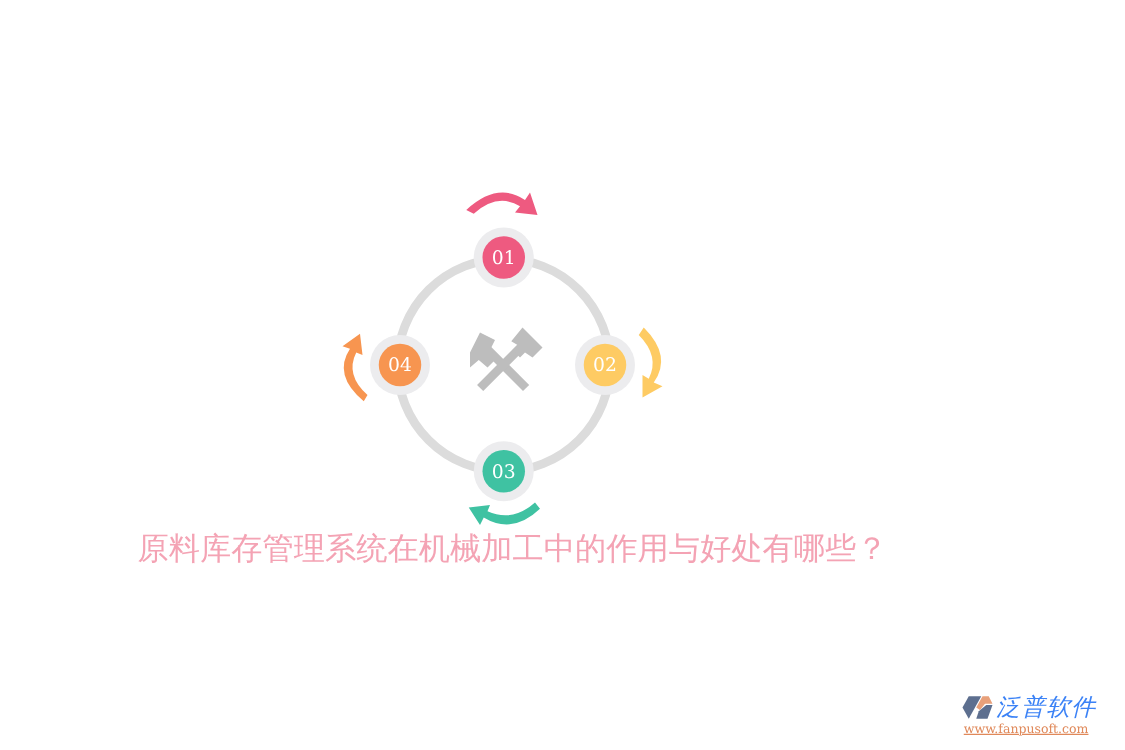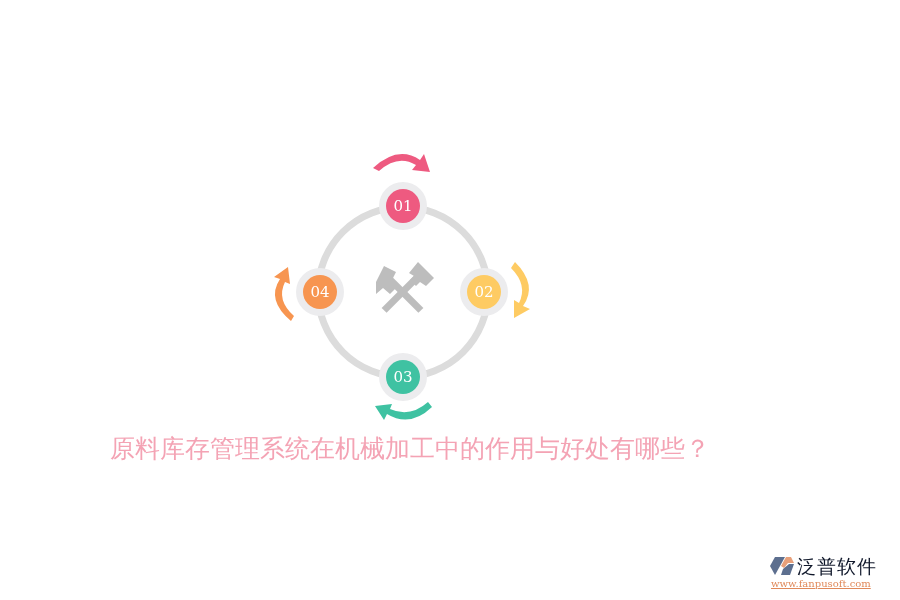--- a/index.html
+++ b/index.html
@@ -23,21 +23,21 @@
     }
     .node-label {
       font-family: "DejaVu Serif", serif;
       font-size: 15px;
       fill: #ffffff;
     }
     .title {
       position: absolute;
       left: 0;
       width: 820px;
-      top: 431px;
+      top: 421px;
       text-align: center;
       font-family: "DejaVu Sans", sans-serif;
       font-size: 25px;
       color: #f4a3b4;
       letter-spacing: 0px;
       line-height: 36px;
       white-space: nowrap;
     }
     .logo {
       position: absolute;
@@ -52,24 +52,25 @@
       top: 1px;
       width: 26px;
       height: 22px;
     }
     .logo-name {
       position: absolute;
       left: 28px;
       top: 0;
       font-family: "DejaVu Sans", sans-serif;
       font-size: 19px;
-      color: #0f172a;
+      color: #3b82f6;
       letter-spacing: 1px;
       line-height: 24px;
       white-space: nowrap;
+      font-style: italic;
     }
     .logo-url {
       position: absolute;
       left: 2px;
       top: 24px;
       font-family: "DejaVu Serif", serif;
       font-size: 10px;
       color: #e0895a;
       line-height: 12px;
       white-space: nowrap;

